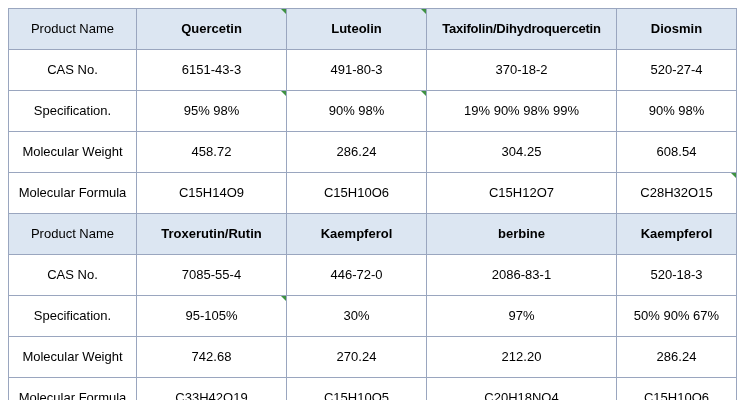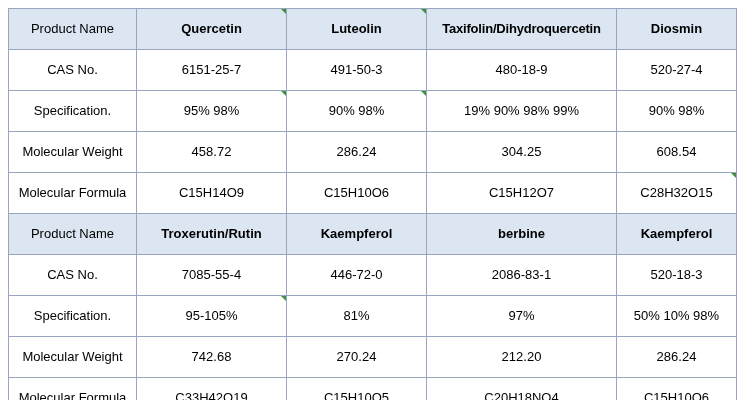--- a/index.html
+++ b/index.html
@@ -89,23 +89,23 @@
     <tbody>
         <tr class="header-row">
           <td class="label">Product Name</td>
           <td class=" has-marker">Quercetin<span class="marker"></span></td>
           <td class=" has-marker">Luteolin<span class="marker"></span></td>
           <td class=" tight">Taxifolin/Dihydroquercetin</td>
           <td>Diosmin</td>
         </tr>
         <tr>
           <td class="label">CAS No.</td>
-          <td>6151-25-7</td>
-          <td>491-50-3</td>
-          <td>480-18-9</td>
+          <td>6151-43-3</td>
+          <td>491-80-3</td>
+          <td>370-18-2</td>
           <td>520-27-4</td>
         </tr>
         <tr>
           <td class="label">Specification.</td>
           <td class=" has-marker">95%  98%<span class="marker"></span></td>
           <td class=" has-marker">90%  98%<span class="marker"></span></td>
           <td>19% 90% 98% 99%</td>
           <td>90% 98%</td>
         </tr>
         <tr>
@@ -132,23 +132,23 @@
         <tr>
           <td class="label">CAS No.</td>
           <td>7085-55-4</td>
           <td>446-72-0</td>
           <td>2086-83-1</td>
           <td>520-18-3</td>
         </tr>
         <tr>
           <td class="label">Specification.</td>
           <td class=" has-marker">95-105%<span class="marker"></span></td>
-          <td>81%</td>
+          <td>30%</td>
           <td>97%</td>
-          <td>50%  10% 98%</td>
+          <td>50%  90% 67%</td>
         </tr>
         <tr>
           <td class="label">Molecular Weight</td>
           <td>742.68</td>
           <td>270.24</td>
           <td>212.20</td>
           <td>286.24</td>
         </tr>
         <tr>
           <td class="label">Molecular Formula</td>

